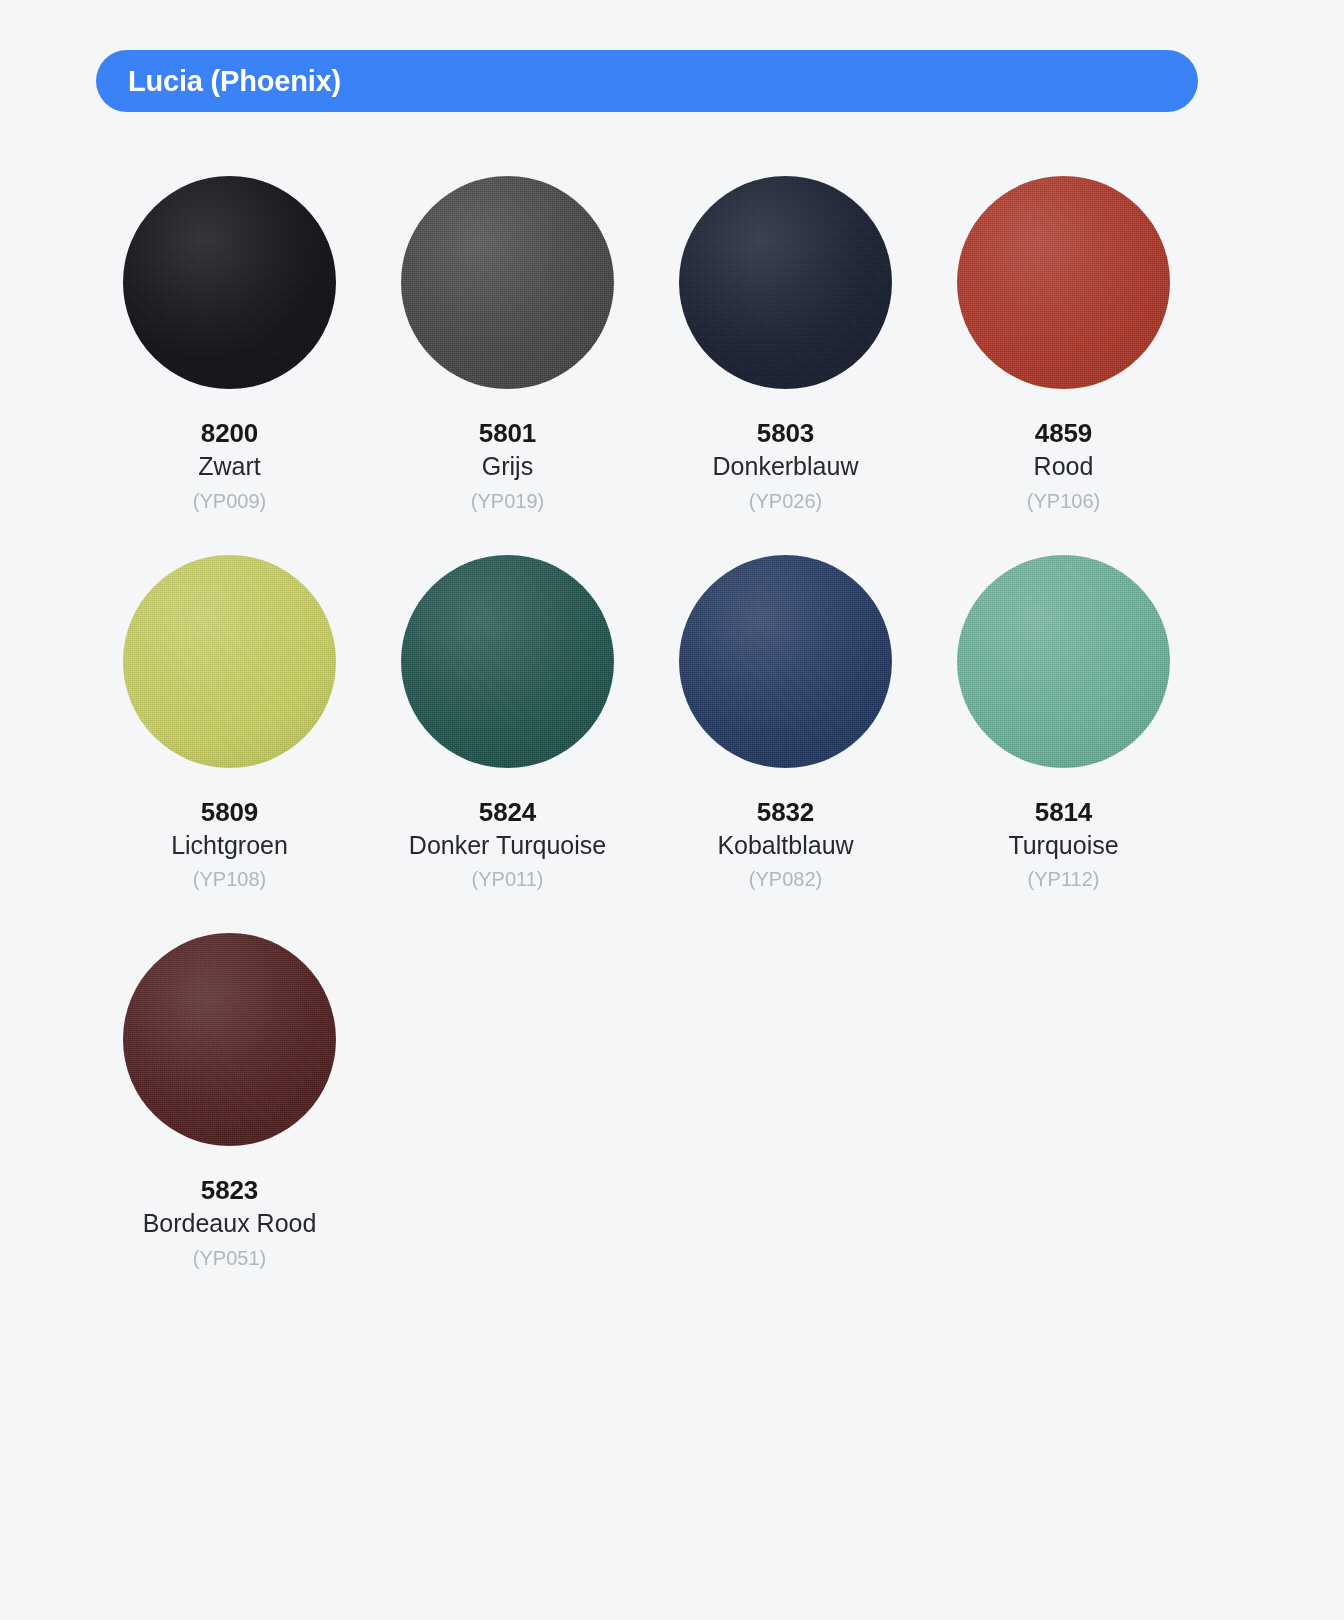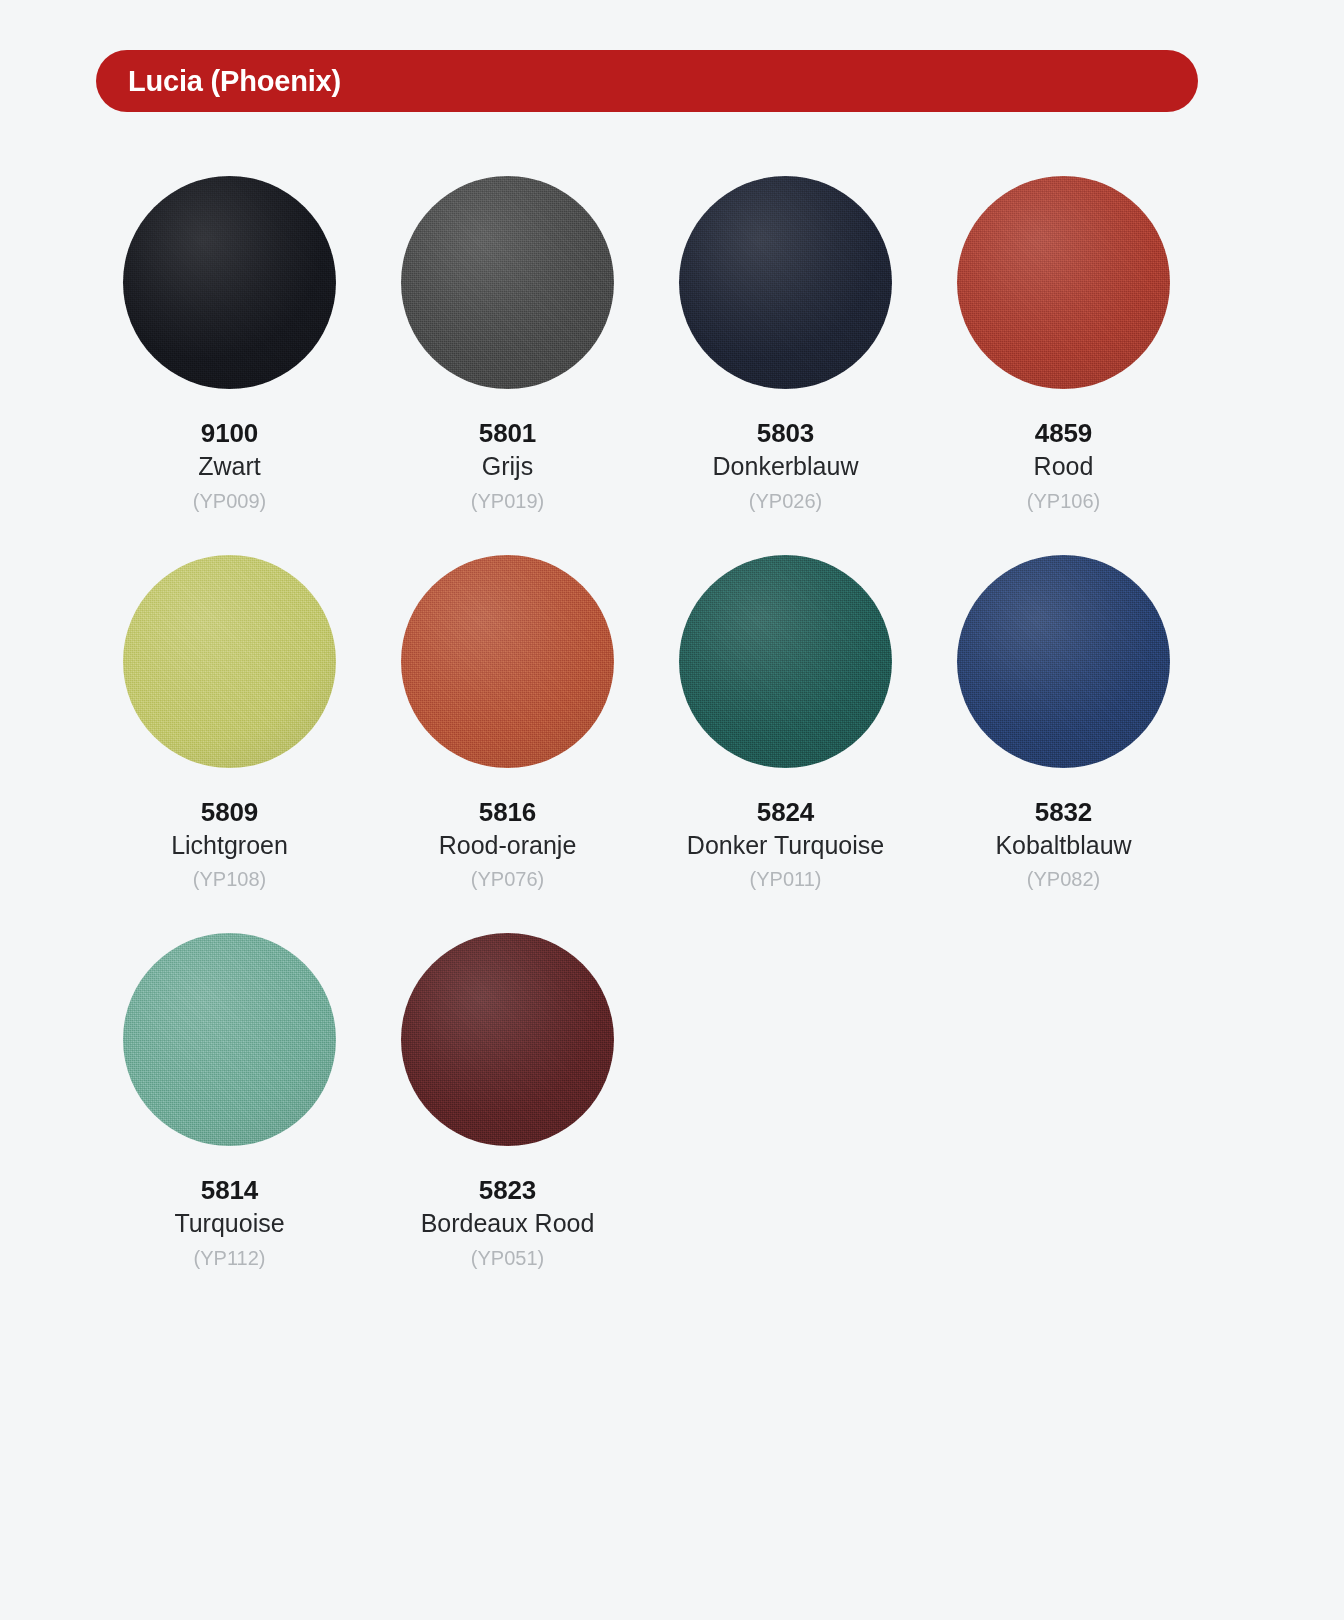--- a/index.html
+++ b/index.html
@@ -25,21 +25,21 @@
     padding: 0;
   }
 
   
   .header-bar {
     position: absolute;
     left: 96px;
     top: 50px;
     width: 1102px;
     height: 62px;
-    background: #b91c1c;
+    background: #3b82f6;
     border-radius: 31px;
     display: flex;
     align-items: center;
     padding: 0 32px;
   }
 
   .header-title {
     color: #ffffff;
     font-size: 29px;
     font-weight: bold;
@@ -151,21 +151,21 @@
 
   <div class="header-bar">
     <span class="header-title">Lucia (Phoenix)</span>
   </div>
 
   <div class="grid">
       <div class="swatch-cell">
         <div class="swatch-disc-wrap">
           <div class="swatch-disc" style="background-color: rgb(22, 24, 30);"></div>
         </div>
-        <div class="swatch-code">9100</div>
+        <div class="swatch-code">8200</div>
         <div class="swatch-name">Zwart</div>
         <div class="swatch-alt">(YP009)</div>
       </div>
       <div class="swatch-cell">
         <div class="swatch-disc-wrap">
           <div class="swatch-disc" style="background-color: rgb(75, 76, 76);"></div>
         </div>
         <div class="swatch-code">5801</div>
         <div class="swatch-name">Grijs</div>
         <div class="swatch-alt">(YP019)</div>
@@ -189,28 +189,20 @@
       <div class="swatch-cell">
         <div class="swatch-disc-wrap">
           <div class="swatch-disc" style="background-color: rgb(195, 200, 111);"></div>
         </div>
         <div class="swatch-code">5809</div>
         <div class="swatch-name">Lichtgroen</div>
         <div class="swatch-alt">(YP108)</div>
       </div>
       <div class="swatch-cell">
         <div class="swatch-disc-wrap">
-          <div class="swatch-disc" style="background-color: rgb(182, 86, 58);"></div>
-        </div>
-        <div class="swatch-code">5816</div>
-        <div class="swatch-name">Rood-oranje</div>
-        <div class="swatch-alt">(YP076)</div>
-      </div>
-      <div class="swatch-cell">
-        <div class="swatch-disc-wrap">
           <div class="swatch-disc" style="background-color: rgb(35, 92, 86);"></div>
         </div>
         <div class="swatch-code">5824</div>
         <div class="swatch-name">Donker Turquoise</div>
         <div class="swatch-alt">(YP011)</div>
       </div>
       <div class="swatch-cell">
         <div class="swatch-disc-wrap">
           <div class="swatch-disc" style="background-color: rgb(40, 64, 110);"></div>
         </div>

